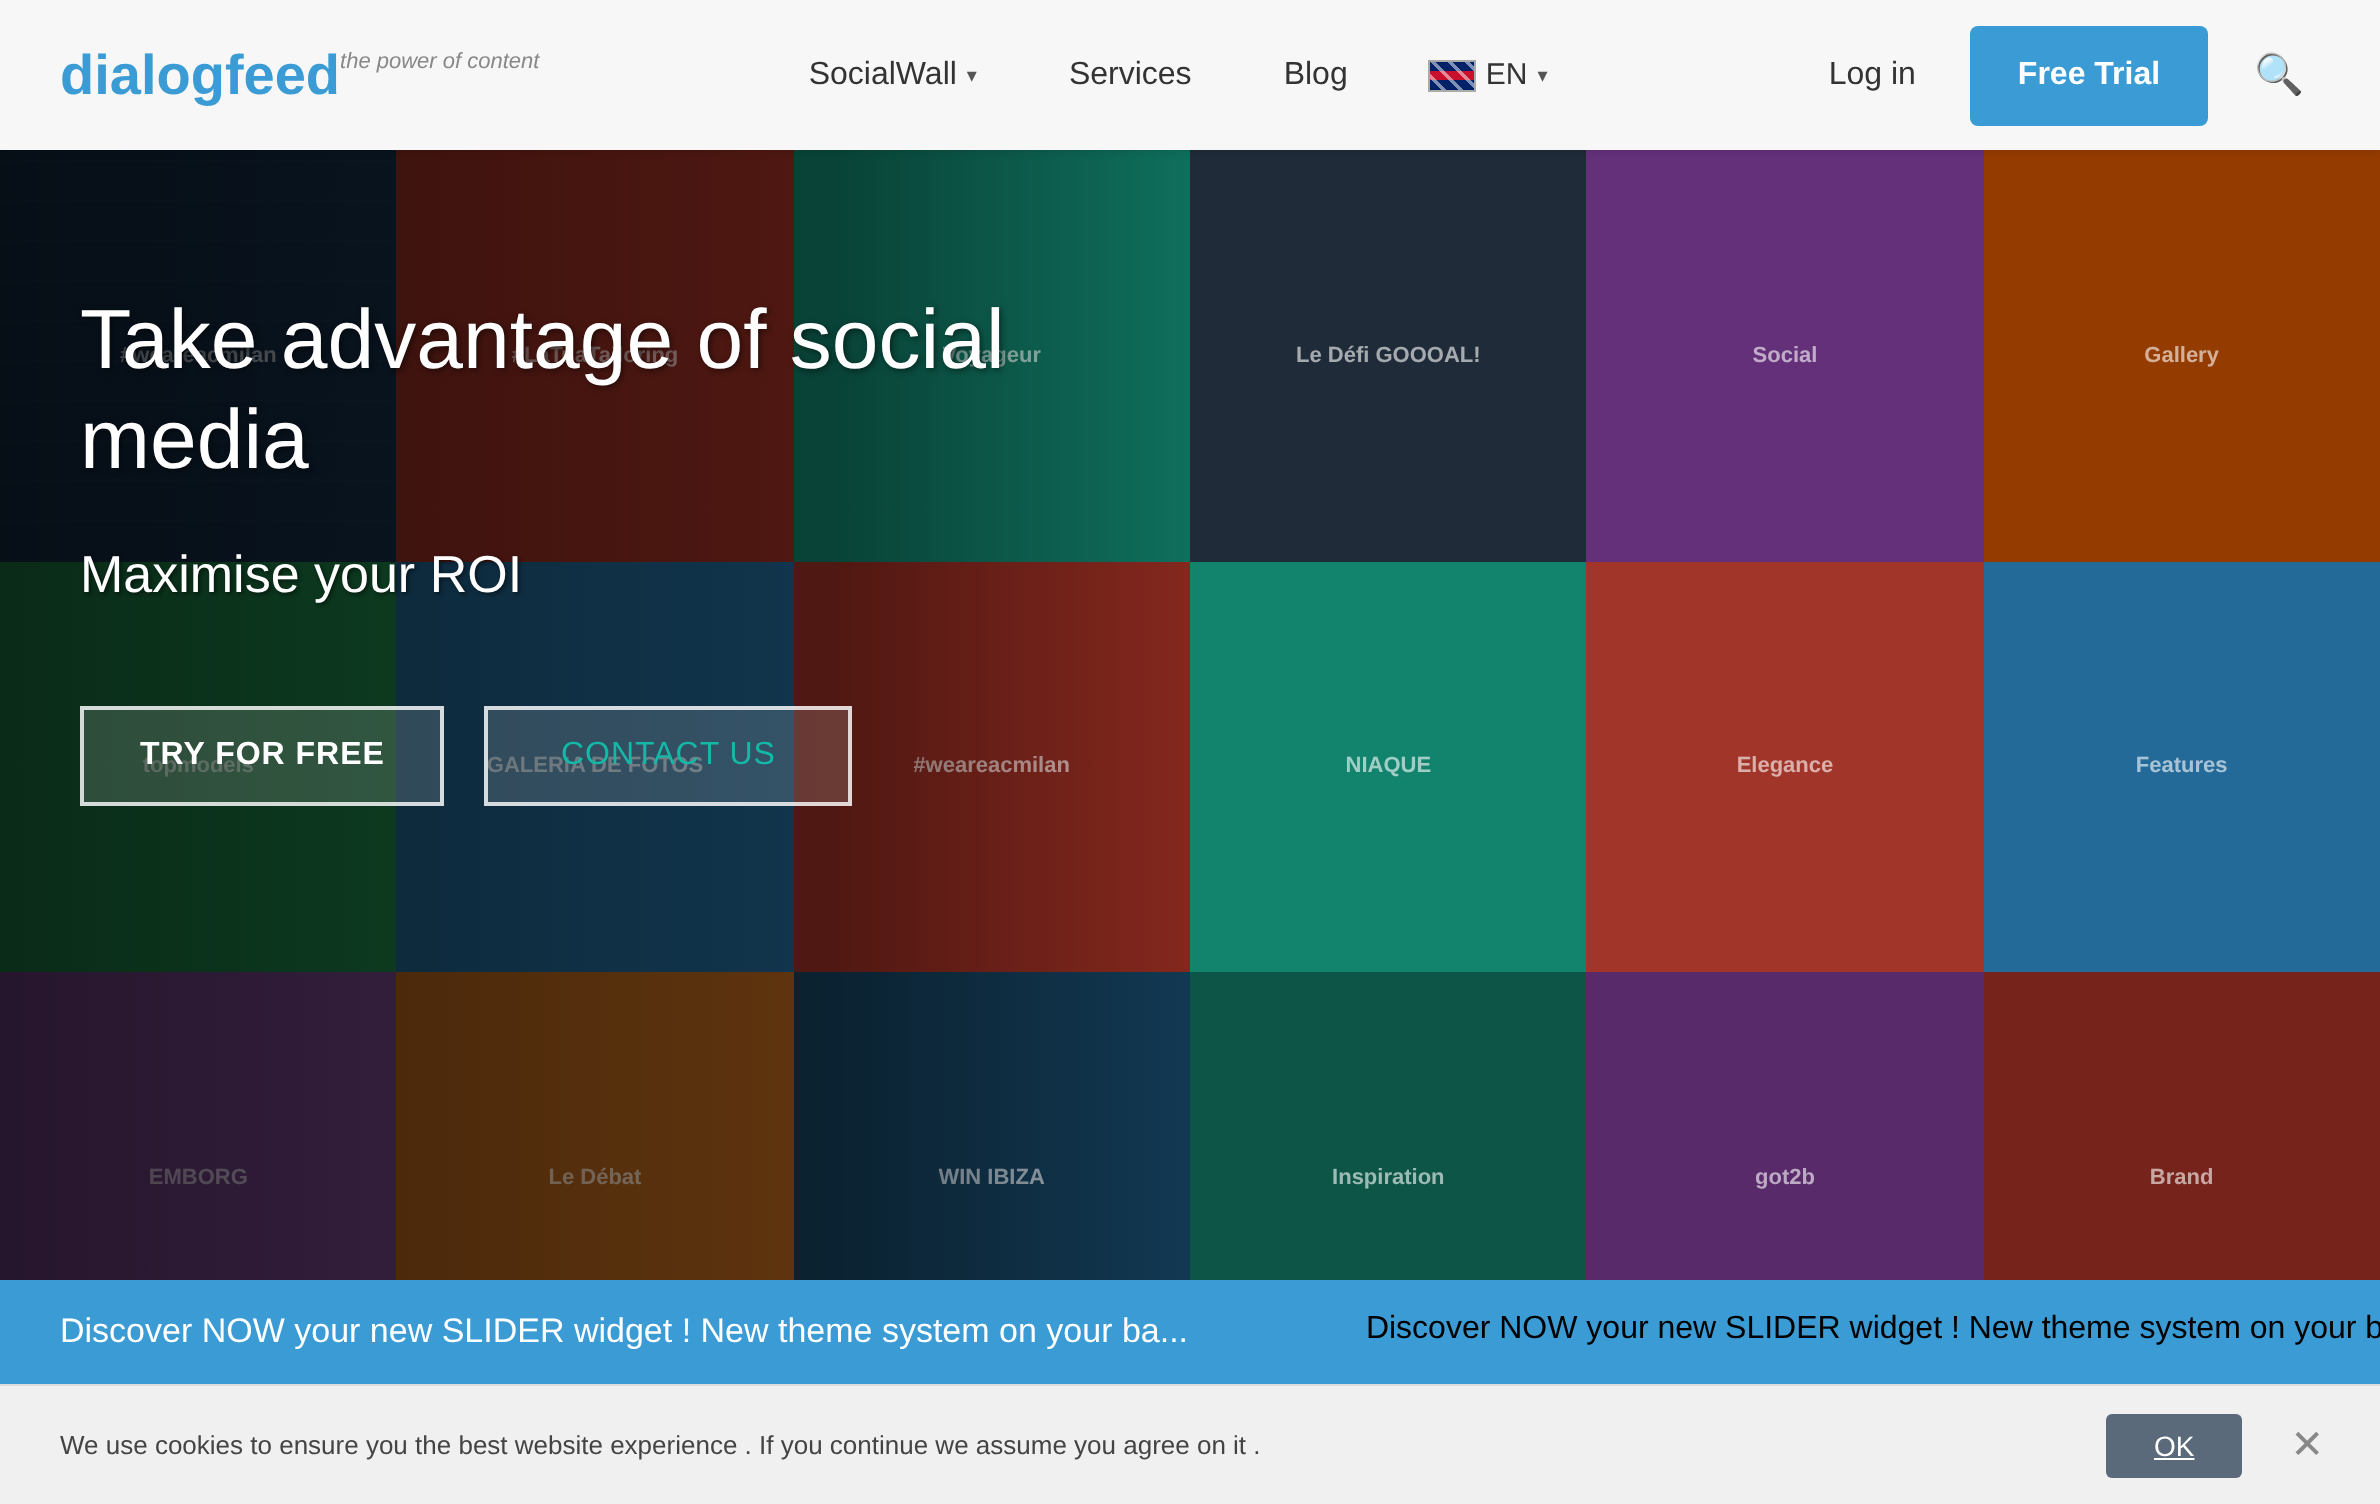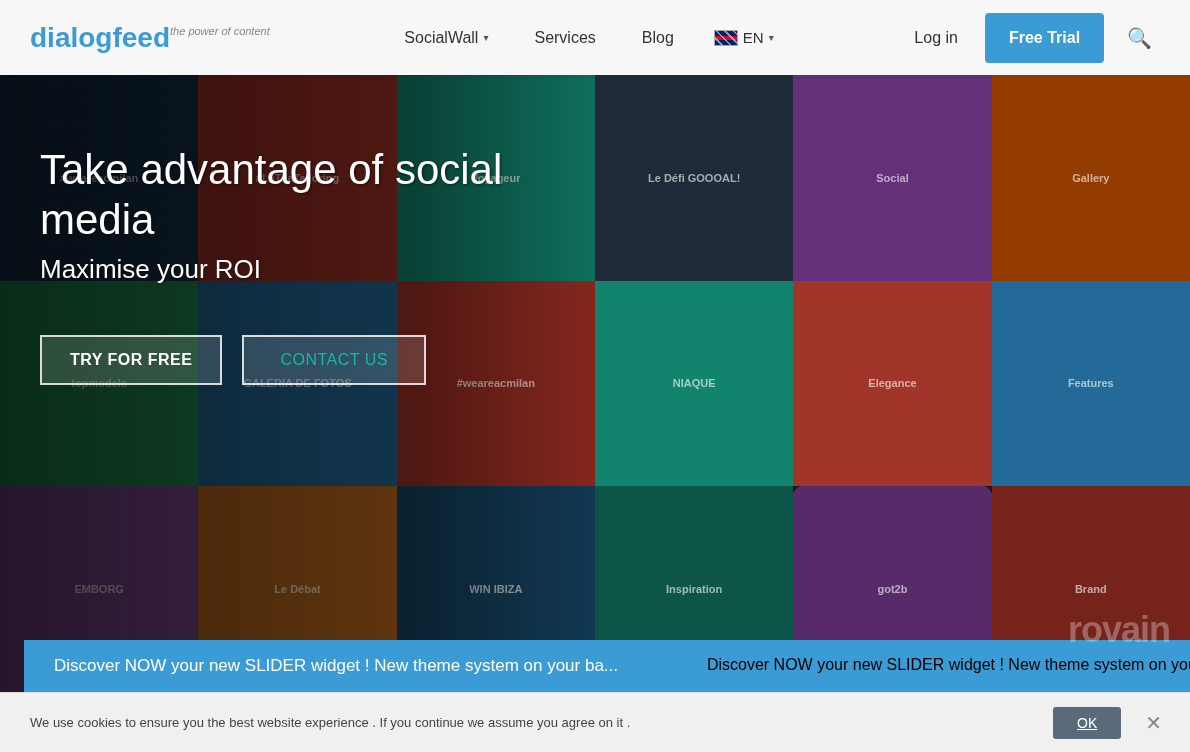--- a/index.html
+++ b/index.html
@@ -143,21 +143,21 @@
     .mc7 { background-color: #27ae60; }
     .mc8 { background-color: #2980b9; }
     .mc9 { background-color: #c0392b; }
     .mc10 { background-color: #1abc9c; }
     .mc11 { background-color: #e74c3c; }
     .mc12 { background-color: #3498db; }
     .mc13 { background-color: #9b59b6; }
     .mc14 { background-color: #e67e22; }
     .mc15 { background-color: #1a5276; }
     .mc16 { background-color: #117a65; }
-    .mc17 { background-color: #7d3c98; border-radius: 11px; }
+    .mc17 { background-color: #7d3c98; }
     .mc18 { background-color: #a93226; }
 
     .mosaic-text {
       position: absolute;
       top: 50%;
       left: 50%;
       transform: translate(-50%, -50%);
       color: rgba(255,255,255,0.6);
       font-size: 11px;
       font-weight: bold;
@@ -191,21 +191,21 @@
       font-size: 42px;
       font-weight: 400;
       line-height: 1.2;
       text-shadow: 1px 1px 3px rgba(0,0,0,0.5);
       max-width: 530px;
     }
 
     #hero-subtitle {
       font-size: 26px;
       font-weight: 400;
-      margin-top: 8px;
+      margin-top: 26px;
       text-shadow: 1px 1px 2px rgba(0,0,0,0.5);
     }
 
     #hero-buttons {
       display: flex;
       gap: 20px;
       margin-top: 50px;
     }
 
     #try-free-btn {
@@ -235,21 +235,20 @@
     #announcement-bar {
       position: absolute;
       bottom: 60px;
       left: 0; right: 0;
       height: 52px;
       background: #3a9bd5;
       display: flex;
       align-items: center;
       z-index: 50;
       overflow: hidden;
-      margin-left: 24px;
     }
 
     #announcement-text {
       color: #fff;
       font-size: 17px;
       font-weight: 500;
       padding-left: 30px;
       white-space: nowrap;
     }
 
@@ -438,25 +437,20 @@
 
   <div id="hero-content">
     <h1 id="hero-title">Take advantage of social media</h1>
     <h2 id="hero-subtitle">Maximise your ROI</h2>
     <div id="hero-buttons">
       <button id="try-free-btn">TRY FOR FREE</button>
       <button id="contact-btn">CONTACT US</button>
     </div>
   </div>
 
-  <div id="watermark-right">
-    <div style="position:relative;display:flex;align-items:center;gap:10px;">
-      <div style="font-size:36px;font-weight:900;color:rgba(255,255,255,0.3);letter-spacing:-1px;">rovain</div>
-    </div>
-  </div>
 
   <div id="announcement-bar">
     <div id="ticker-inner">
       <span id="announcement-text">Discover NOW your new SLIDER widget !   New theme system on your ba...</span>
       &nbsp;&nbsp;&nbsp;&nbsp;&nbsp;&nbsp;&nbsp;&nbsp;&nbsp;&nbsp;&nbsp;&nbsp;&nbsp;&nbsp;&nbsp;&nbsp;&nbsp;&nbsp;&nbsp;&nbsp;
       <span>Discover NOW your new SLIDER widget !   New theme system on your ba...</span>
       &nbsp;&nbsp;&nbsp;&nbsp;&nbsp;&nbsp;&nbsp;&nbsp;&nbsp;&nbsp;&nbsp;&nbsp;&nbsp;&nbsp;&nbsp;&nbsp;&nbsp;&nbsp;&nbsp;&nbsp;
     </div>
   </div>
 

